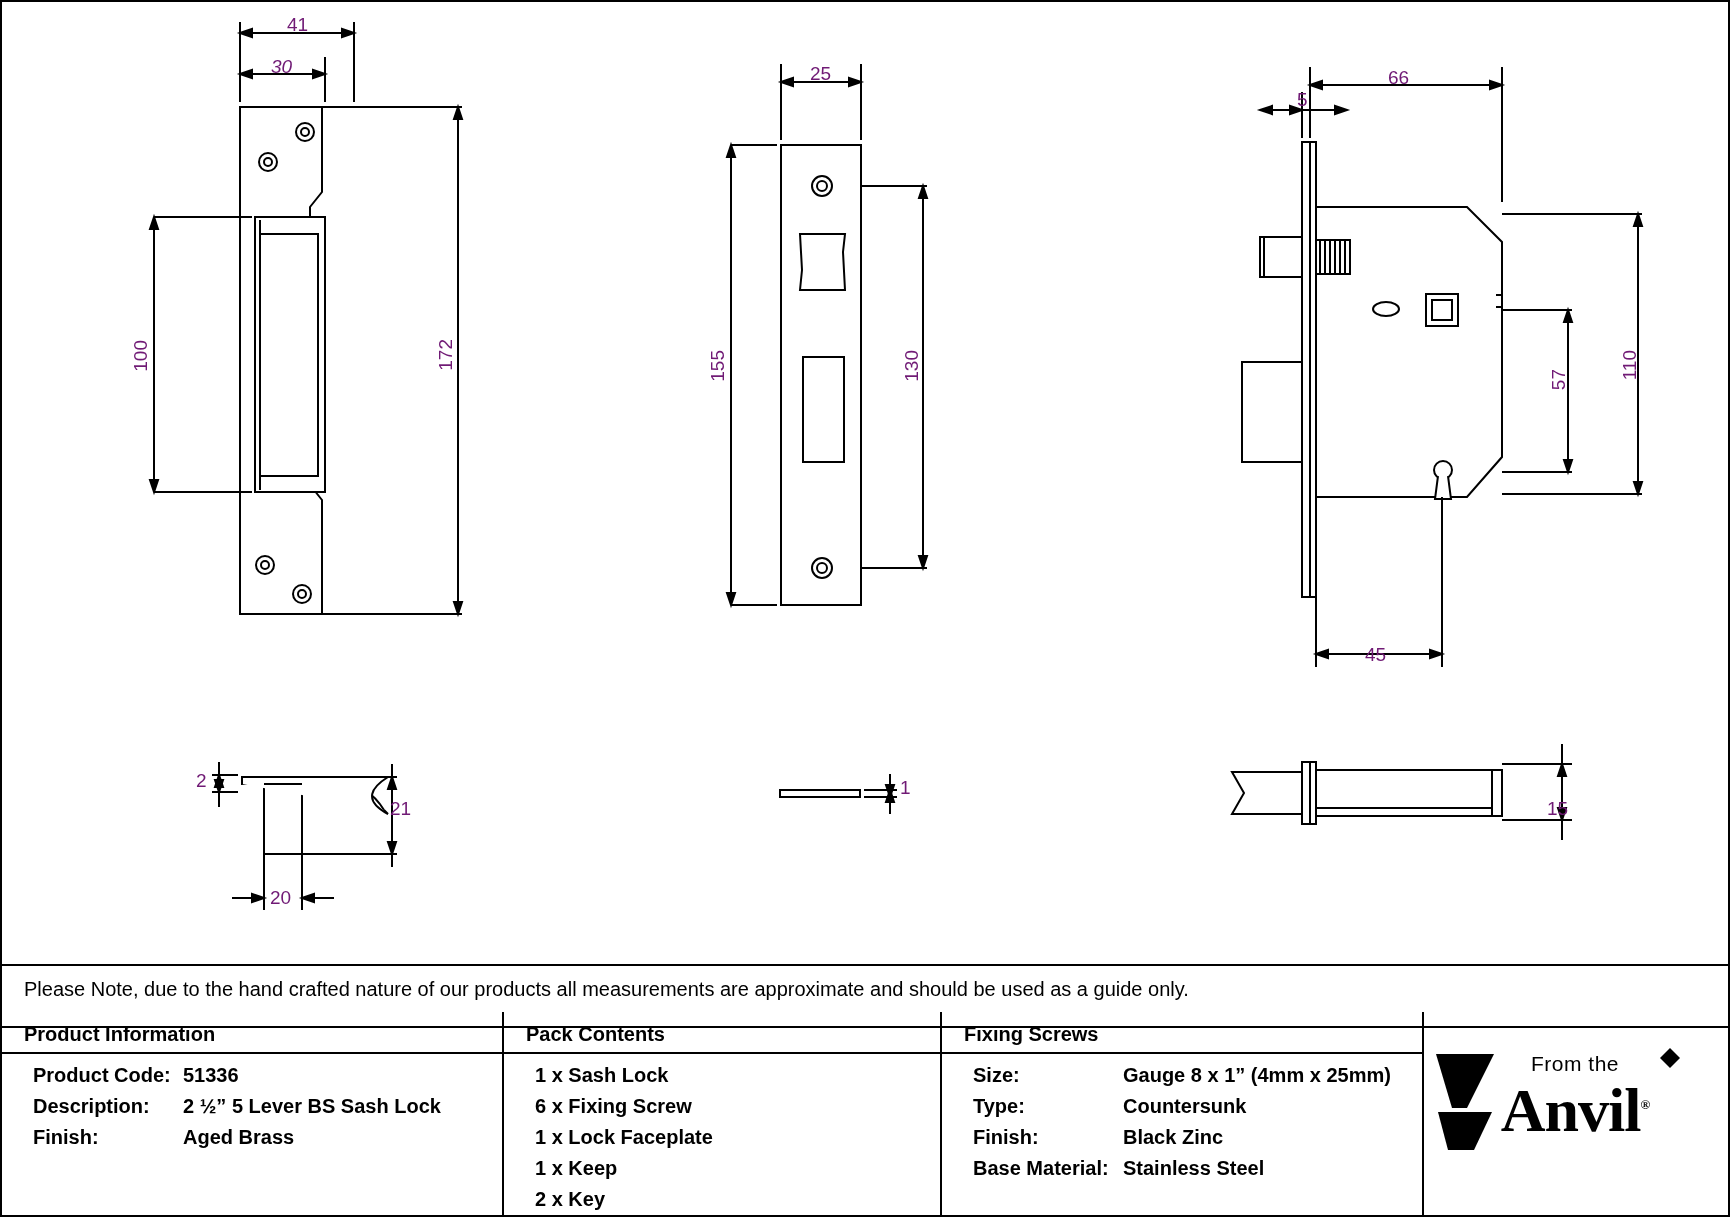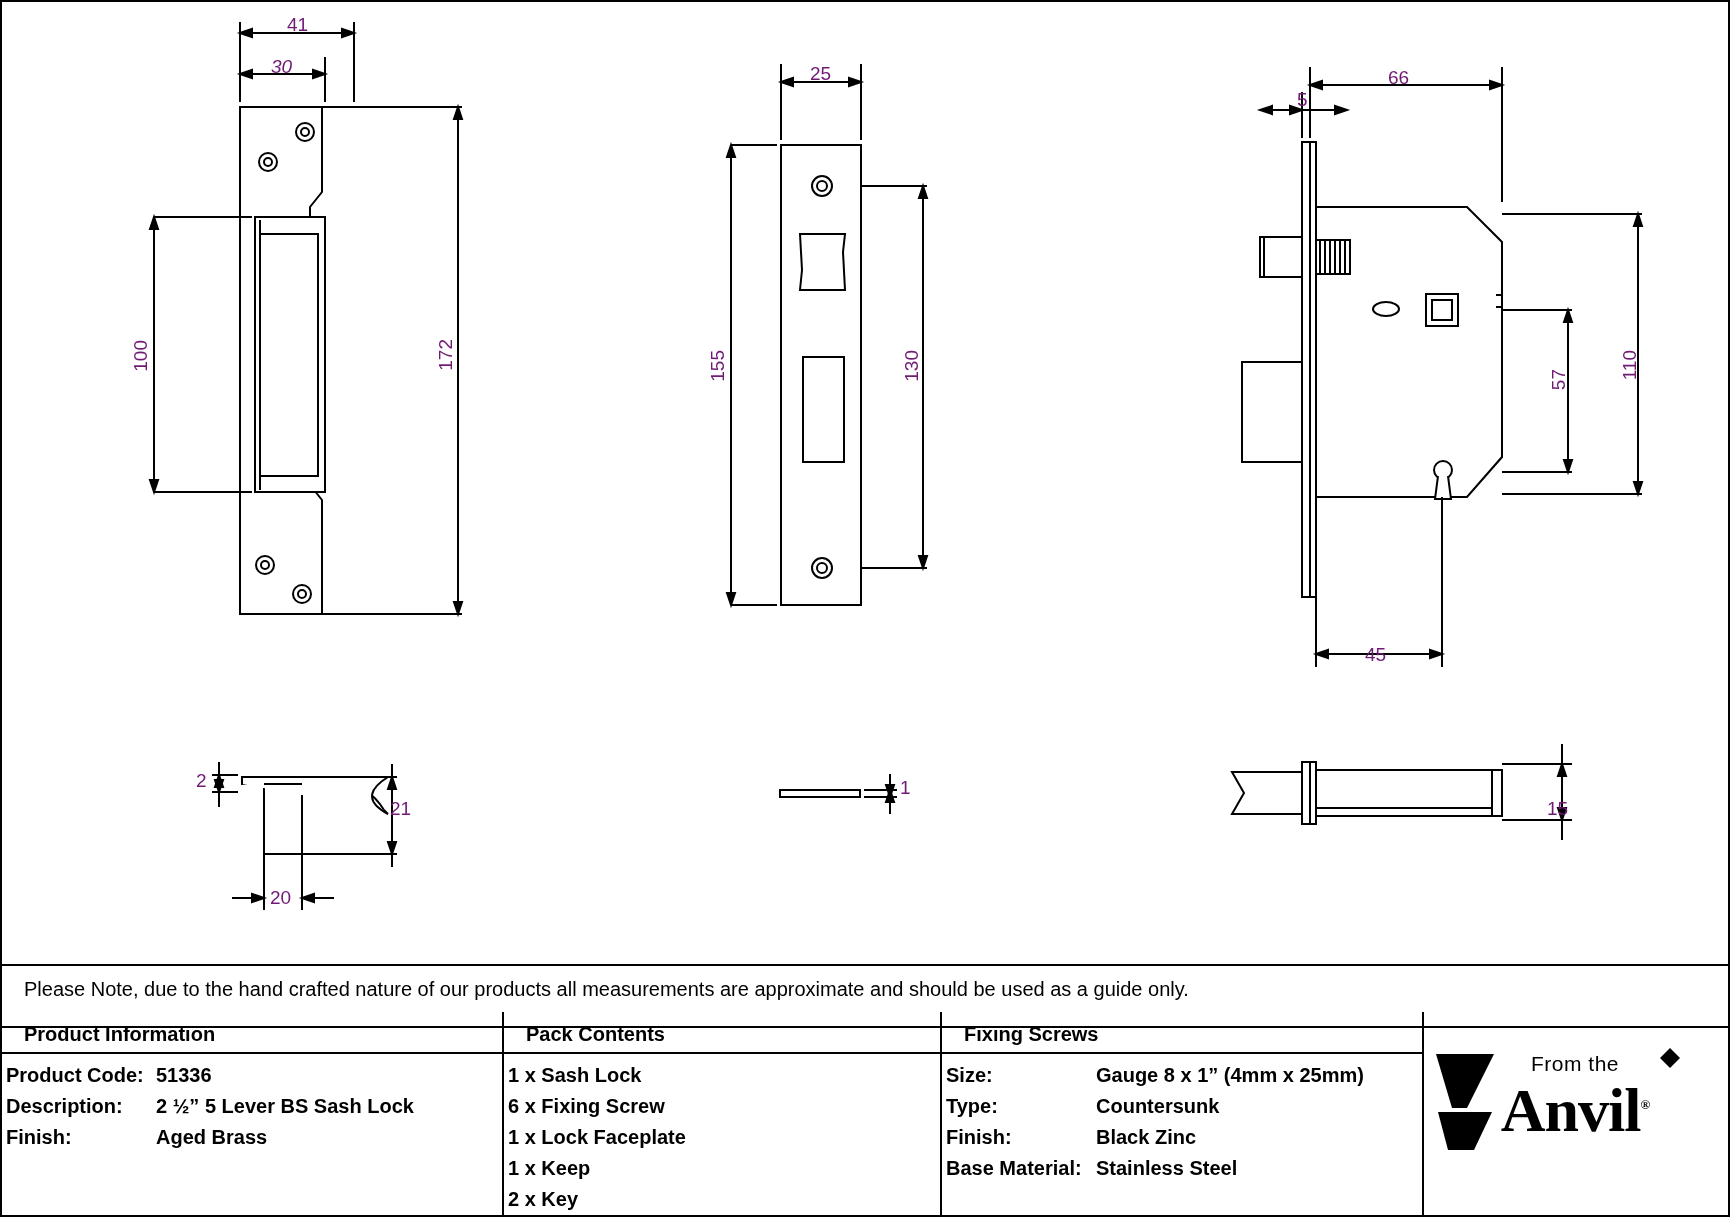--- a/index.html
+++ b/index.html
@@ -7,21 +7,21 @@
   #page{position:relative;width:1730px;height:1217px;background:#fff;box-sizing:border-box;border:2px solid #000;overflow:hidden;}
   .dim{position:absolute;font-size:19px;color:#701a75;white-space:nowrap;}
   .dim.vert{writing-mode:vertical-rl;transform:rotate(180deg);}
   svg{position:absolute;top:0;left:0;}
   .note{position:absolute;left:0;top:962px;width:1726px;height:64px;box-sizing:border-box;border-top:2px solid #000;border-bottom:2px solid #000;}
   .note span{position:absolute;left:22px;top:12px;font-size:20px;}
   .cols{position:absolute;left:0;top:1010px;width:1726px;height:205px;}
   .col{position:absolute;top:0;bottom:0;box-sizing:border-box;font-weight:bold;}
   .col-hdr{position:absolute;left:0;top:0;width:100%;height:42px;box-sizing:border-box;border-bottom:2px solid #000;}
   .col-hdr span{position:absolute;left:22px;top:11px;font-size:20px;}
-  .rows{position:absolute;left:4px;top:52px;font-size:20px;}
+  .rows{position:absolute;left:31px;top:52px;font-size:20px;}
   .row{display:flex;margin-bottom:8px;}
   .row .k{width:150px;}
   .row .v{}
   .row-single{margin-bottom:8px;font-size:20px;}
   .vline{position:absolute;top:0;bottom:0;width:2px;background:#000;}
   .logo{position:absolute;right:0;top:1010px;width:306px;height:205px;box-sizing:border-box;margin-left:36px;}
   .logo-inner{position:absolute;left:0;top:40px;width:100%;text-align:center;}
   .logo-from{font-size:21px;letter-spacing:.5px;}
   .logo-anvil{font-family:"Liberation Serif", serif;font-weight:bold;font-size:62px;line-height:58px;letter-spacing:-1px;}
   .reg{font-size:13px;vertical-align:super;}

